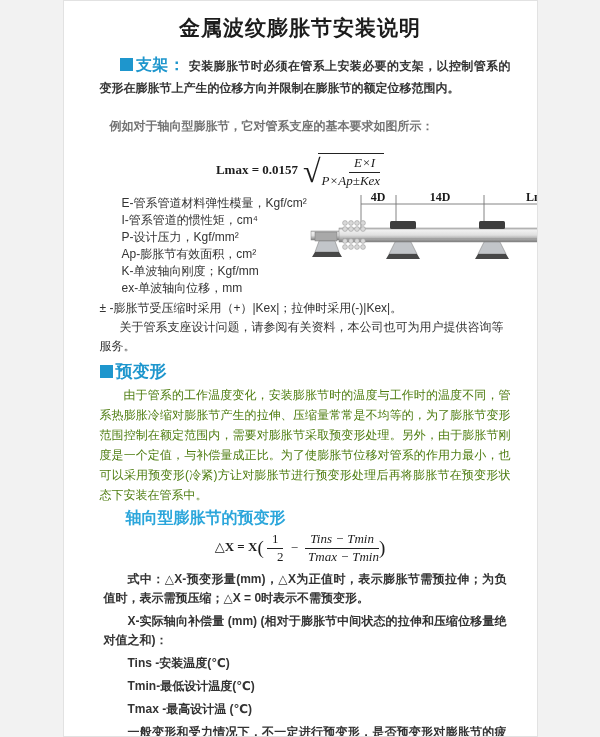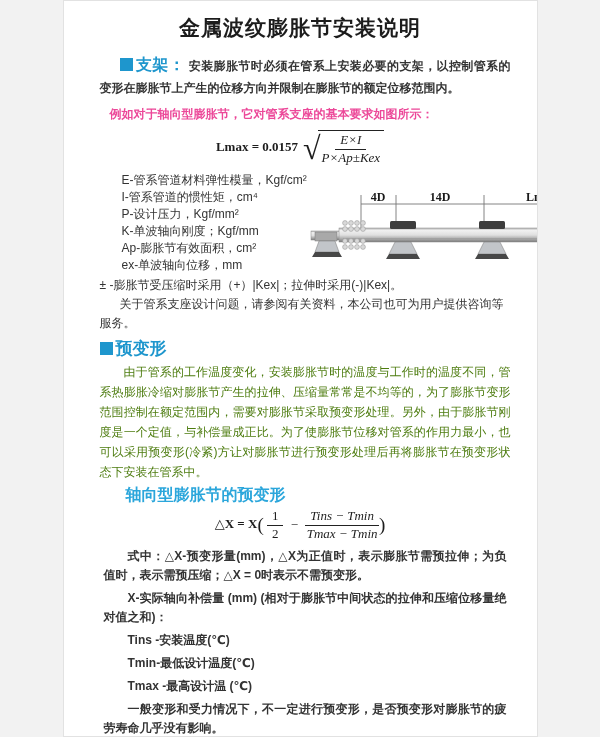--- a/index.html
+++ b/index.html
@@ -17,32 +17,32 @@
   }
   .p-intro {
     margin:12px 26px 0 36px; font-size:12px; line-height:22px;
     font-weight:bold; color:#333; text-indent:20px; text-align:justify;
   }
   .sec-inline { color:#1e96cd; font-size:16px; font-weight:bold; line-height:1; white-space:nowrap; }
   .sq {
     display:inline-block; width:13px; height:13px; background:#1e96cd;
     margin-right:3px; vertical-align:-1px;
   }
-  .p-example { margin:4px 26px; font-size:12px; line-height:22px; font-weight:bold; color:#ec4899; text-indent:20px; }
+  .p-example { margin:16px 26px; font-size:12px; line-height:22px; font-weight:bold; color:#737373; text-indent:20px; }
 
   .formula {
     text-align:center; font-family:"Liberation Serif","DejaVu Serif",serif;
     font-size:13px; color:#1d1d1d;
   }
   .formula1 { margin-top:5px; height:38px; }
   .f-lhs { font-weight:bold; margin-right:5px; }
   .sqrt { display:inline-flex; align-items:stretch; vertical-align:middle; }
   .radical { font-size:32px; line-height:1; align-self:center; font-weight:normal; }
   .vinc { display:inline-block; border-top:1.5px solid #222; margin-left:-3px; padding:2px 4px 0 4px; }
-  .frac { display:inline-flex; flex-direction:column; align-items:center; vertical-align:middle; }
+  .frac { display:inline-flex; flex-direction:column; align-items:flex-end; vertical-align:middle; }
   .frac.ital { font-style:italic; }
   .frac .num { padding:0 5px 1px 5px; border-bottom:1px solid #222; line-height:1.15; }
   .frac .den { padding-top:1px; line-height:1.15; }
   .paren { font-size:19px; vertical-align:middle; font-weight:normal; }
   .f-op { margin:0 4px; vertical-align:middle; }
   .f-bold { font-weight:bold; }
 
   .def-wrap { margin:4px 26px 0 36px; font-size:12px; color:#333; }
   .def-line { line-height:17px; white-space:nowrap; }
   .def-line.sub { padding-left:22px; }
@@ -89,22 +89,22 @@
             <span class="num">E×I</span>
             <span class="den">P×Ap±Kex</span>
           </span></span>
       </span>
   </div>
 
   <div class="def-wrap">
     <div class="def-line sub">E-管系管道材料弹性模量，Kgf/cm²</div>
     <div class="def-line sub">I-管系管道的惯性矩，cm⁴</div>
     <div class="def-line sub">P-设计压力，Kgf/mm²</div>
+    <div class="def-line sub">Ap-膨胀节有效面积，cm²</div>
     <div class="def-line sub">K-单波轴向刚度；Kgf/mm</div>
-    <div class="def-line sub">Ap-膨胀节有效面积，cm²</div>
     <div class="def-line sub">ex-单波轴向位移，mm</div>
   </div>
   <p class="note-pm">± -膨胀节受压缩时采用（+）|Kex|；拉伸时采用(-)|Kex|。</p>
   <p class="note-consult">关于管系支座设计问题，请参阅有关资料，本公司也可为用户提供咨询等服务。</p>
 
   <div class="diagram">
     <svg width="350" height="100" viewBox="0 0 350 100" xmlns="http://www.w3.org/2000/svg">
       <defs>
         <linearGradient id="pg" x1="0" y1="0" x2="0" y2="1">
           <stop offset="0" stop-color="#b5b5b5"></stop>

